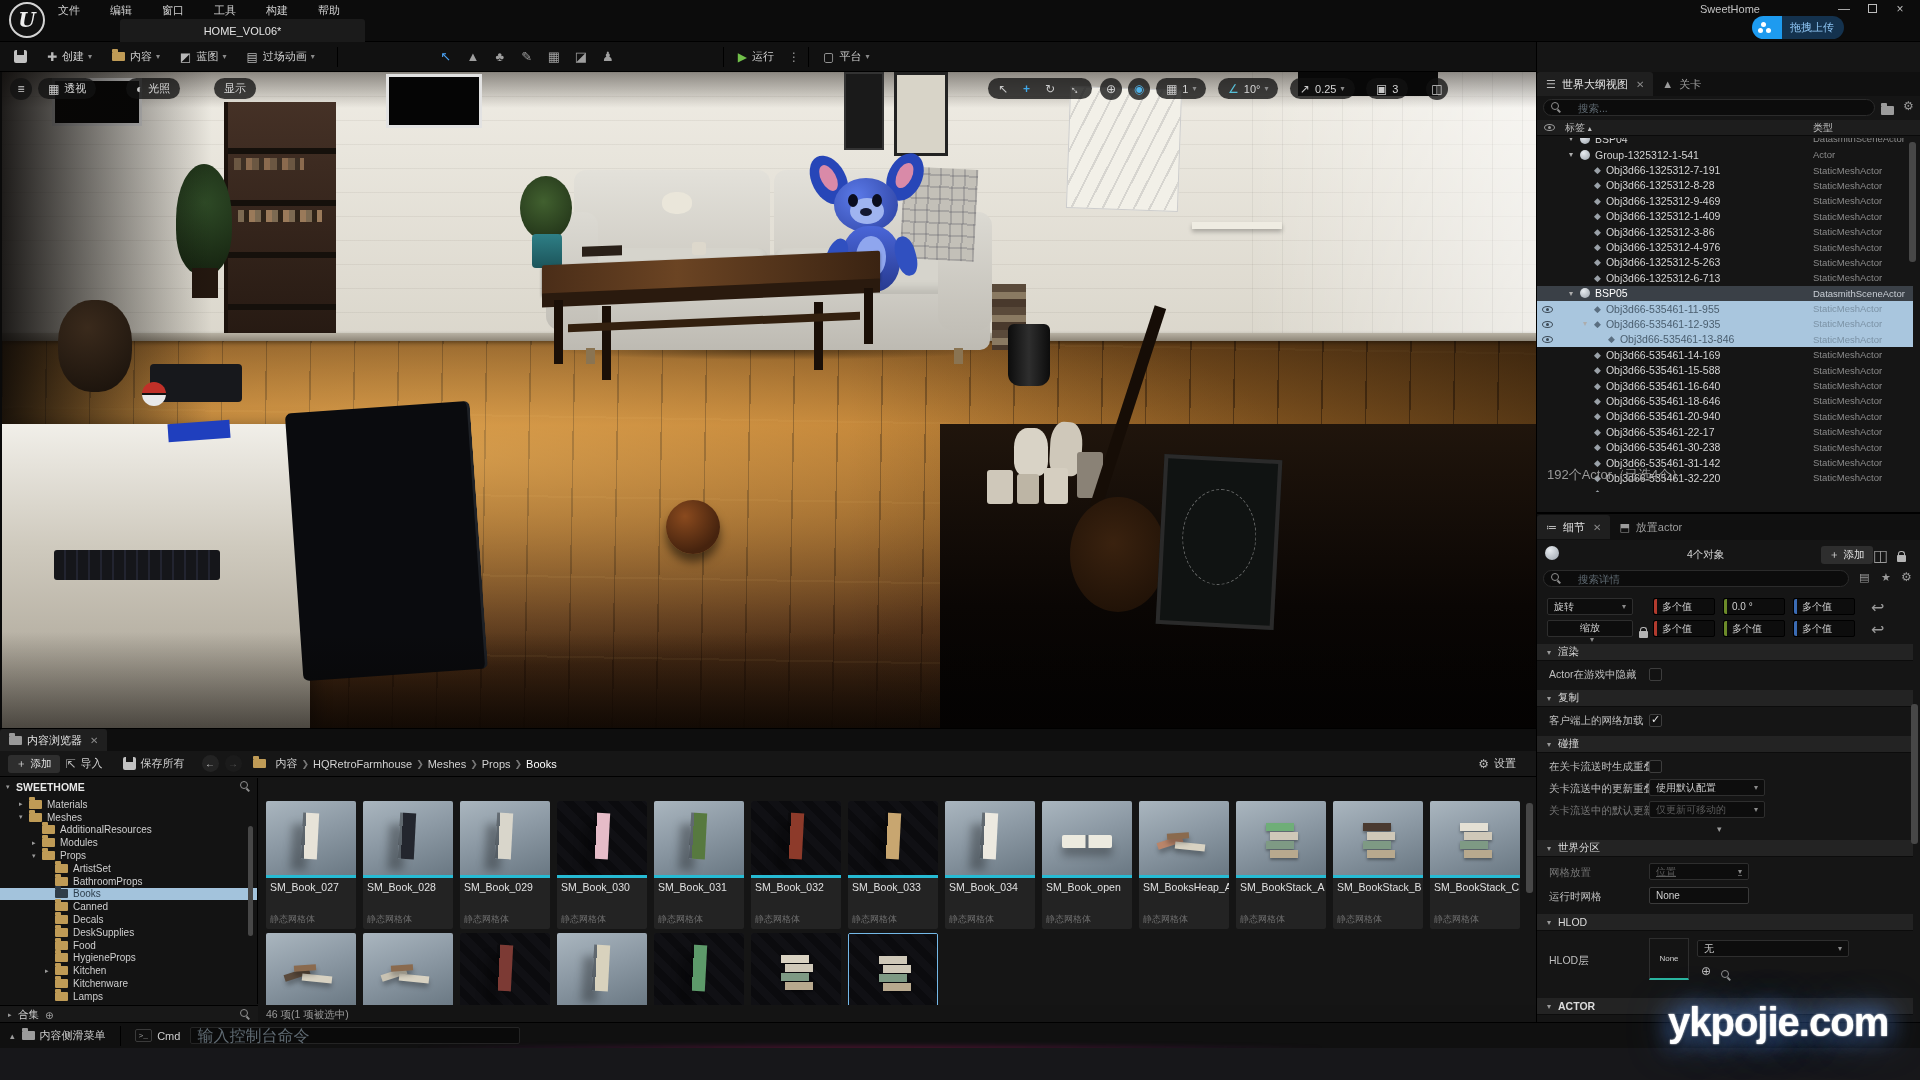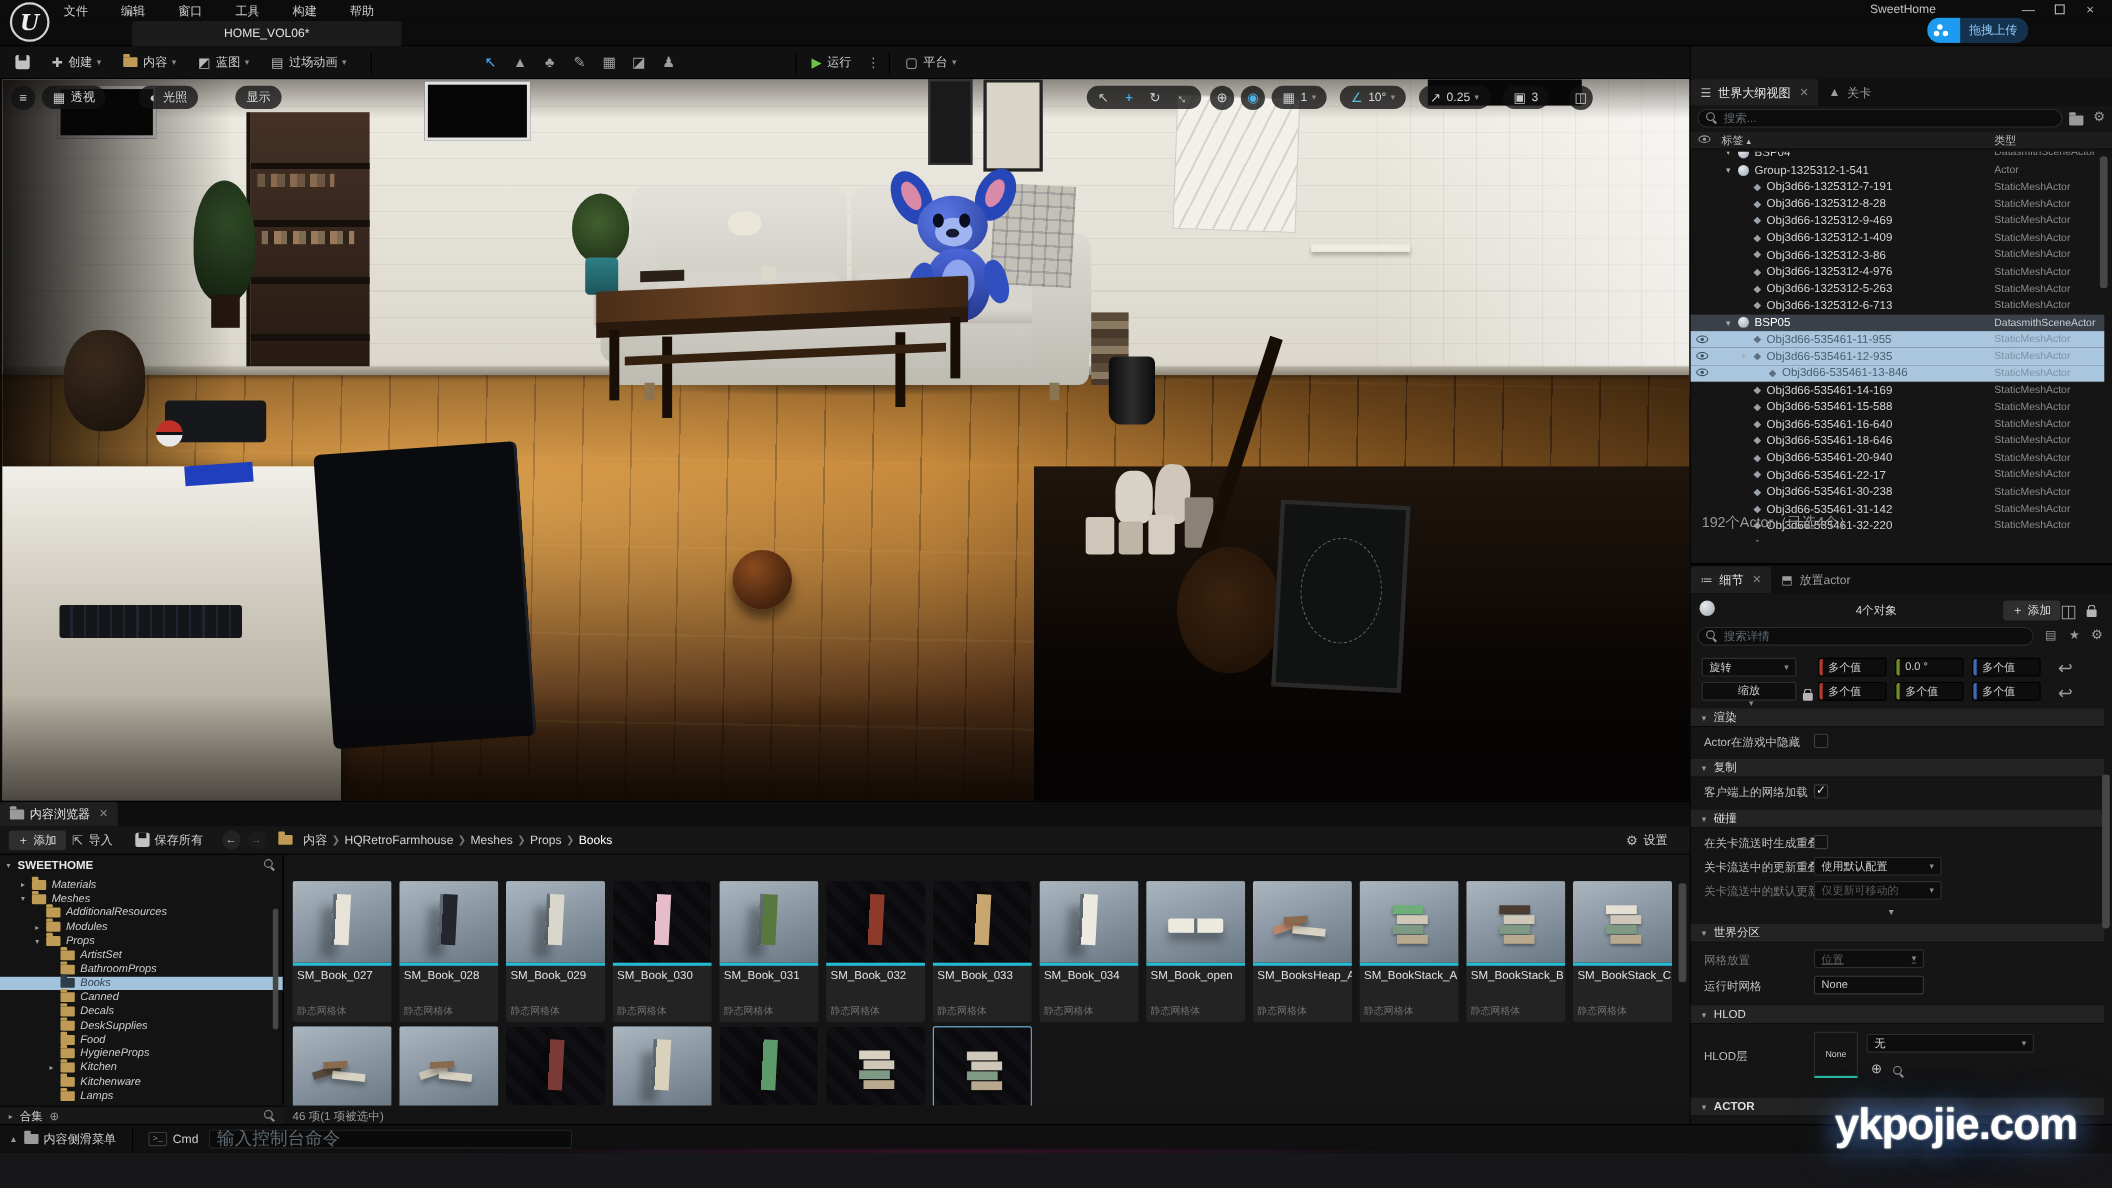--- a/index.html
+++ b/index.html
@@ -44,21 +44,21 @@
   .vp-circ{position:absolute;width:22px;height:22px;border-radius:50%;background:rgba(18,18,18,.78);
     display:flex;align-items:center;justify-content:center;font-size:12px;color:#d0d0d0;}
   .vp-ic{font-size:12px;color:#c9c9c9;}
 
   
   #rightpanel{position:absolute;left:1536px;top:42px;width:384px;height:1038px;background:#151515;border-left:1px solid #000;}
   .ptab{display:flex;align-items:center;font-size:11px;color:#9c9c9c;padding:0 9px;height:24px;}
   .ptab.active{background:#1f1f1f;color:#e4e4e4;border-radius:3px 3px 0 0;}
   .ptab .x{margin-left:8px;color:#8a8a8a;font-size:10px;}
   .searchbox{background:#0c0c0c;border:1px solid #2b2b2b;border-radius:9px;height:17px;display:flex;align-items:center;padding:0 7px;}
-  .searchbox input{font-size:10.5px;width:100%;margin-left:5px;}
+  .searchbox input{font-size:10.5px;width:100%;margin-left:16px;}
   .mag{display:inline-block;width:11px;height:11px;position:relative;flex:none;}
   .mag::before{content:"";position:absolute;width:6px;height:6px;border:1.5px solid #8f8f8f;border-radius:50%;left:0;top:0;}
   .mag::after{content:"";position:absolute;width:4px;height:1.5px;background:#8f8f8f;transform:rotate(45deg);left:6px;top:8px;}
   .eye{display:inline-block;width:11px;height:7px;border:1px solid currentColor;border-radius:50%;position:relative;}
   .eye::after{content:"";position:absolute;left:3px;top:1px;width:3px;height:3px;border-radius:50%;background:currentColor;}
   .o-row{display:flex;align-items:center;height:15.4px;font-size:10.5px;position:relative;color:#d4d4d4;}
   .o-row .o-type{position:absolute;left:276px;width:104px;font-size:9.5px;color:#8b8b8b;white-space:nowrap;overflow:hidden;}
   .o-row.sel-dark{background:#3a4047;color:#fff;}
   .o-row.sel-dark .o-type{color:#c8cdd4;}
   .o-row.sel-light{background:#a9c6de;color:#4a5e6f;}
@@ -86,21 +86,21 @@
   .mini-btn{background:#2e2e2e;border-radius:3px;font-size:10.5px;color:#e0e0e0;display:flex;align-items:center;padding:0 8px;height:18px;}
   .scroll{position:absolute;width:7px;border-radius:3px;background:#474747;}
 
   
   #cbrowser{position:absolute;left:0;top:728px;width:1536px;height:294px;background:#141414;border-top:1px solid #000;}
   .crumb{font-size:11px;color:#d2d2d2;margin:0 4px;}
   .crumb.last{color:#fff;}
   .crumb-sep{font-size:9px;color:#777;}
   .fold{display:inline-block;width:13px;height:9px;background:#bf9b56;border-radius:1px;position:relative;flex:none;margin-right:5px;}
   .fold::before{content:"";position:absolute;top:-3px;left:0;width:6px;height:3px;background:inherit;border-radius:1px 1px 0 0;}
-  .f-row{display:flex;align-items:center;height:12.8px;font-size:10px;color:#cfcfcf;white-space:nowrap;font-style:italic;}
+  .f-row{display:flex;align-items:center;height:12.8px;font-size:10px;color:#cfcfcf;white-space:nowrap;}
   .f-row.sel{background:#a3c3dc;color:#2d3e4c;}
   .f-row.sel .fold{background:#2f3d49;}
   .f-exp{width:10px;font-size:7px;color:#9a9a9a;flex:none;}
   .chip{height:17px;background:#262626;border-radius:3px;font-size:10px;color:#5f5f5f;display:flex;align-items:center;padding:0 9px;margin-right:6px;}
   .tile{width:90px;height:128px;background:#232323;border-radius:2px;margin-right:7px;position:relative;flex:none;overflow:hidden;}
   .tile .thumb{width:100%;height:74px;position:relative;overflow:hidden;}
   .thumb.light{background:linear-gradient(160deg,#aab6bf 0%,#8d9aa5 45%,#6a7883 100%);}
   .thumb.dark{background:repeating-linear-gradient(45deg,#101014 0 8px,#0b0b0e 8px 16px);}
   .tile .bar{width:100%;height:3px;background:#26bbd4;}
   .tile .nm{font-size:10.5px;color:#e0e0e0;padding:3px 4px 0 4px;white-space:nowrap;overflow:hidden;}

